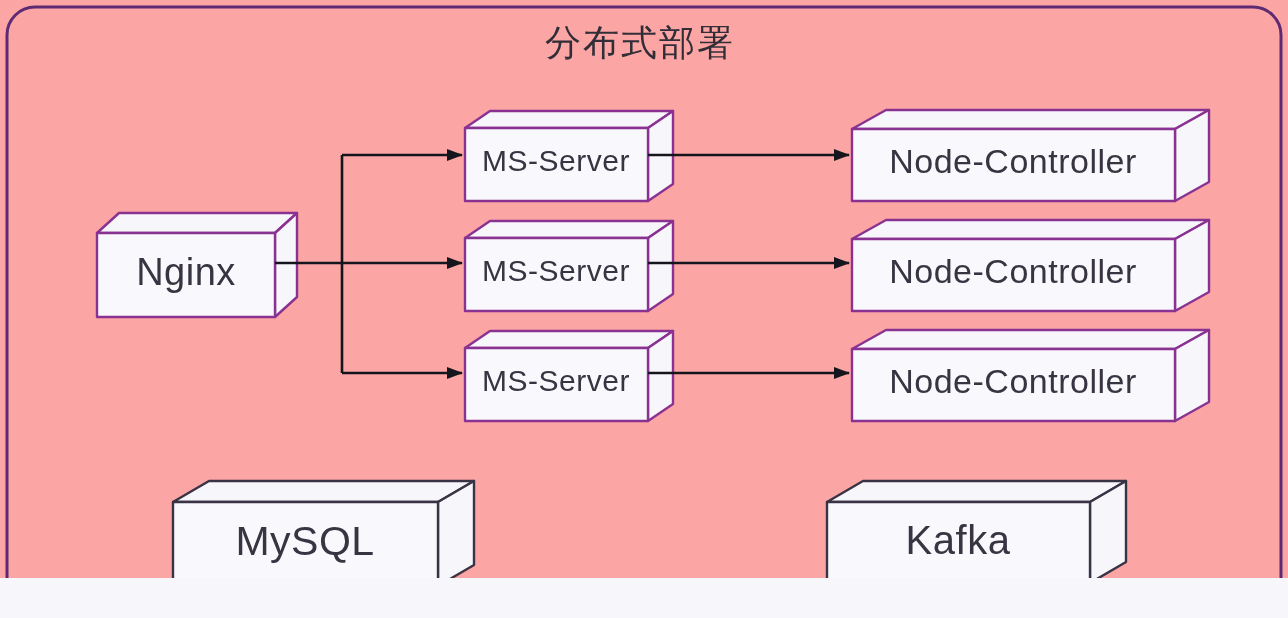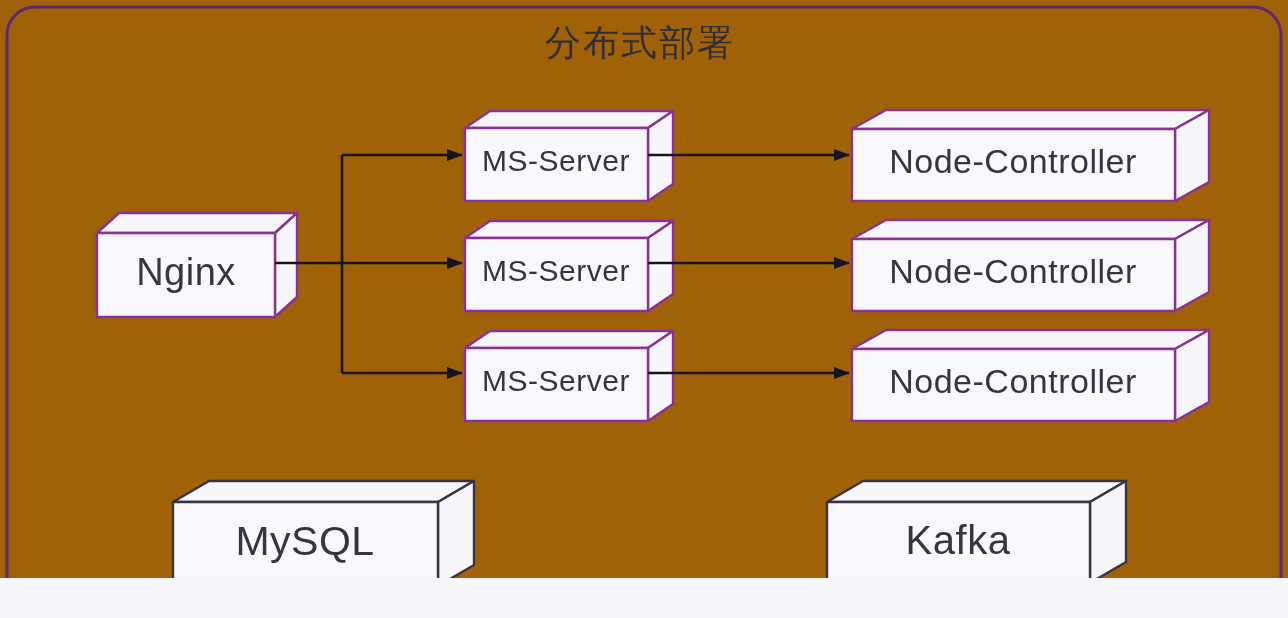--- a/index.html
+++ b/index.html
@@ -5,21 +5,21 @@
   html, body {
     margin: 0;
     padding: 0;
     background: #f7f7fb;
     font-family: "Liberation Sans", "DejaVu Sans", sans-serif;
   }
   .canvas {
     position: relative;
     width: 1288px;
     height: 578px;
-    background: #a16207;
+    background: #fca5a5;
     overflow: hidden;
   }
   svg { display: block; }
   .frame { fill: none; stroke-width: 3; }
   .edge { fill: none; stroke-width: 2.6; }
   .junction { fill: none; stroke-width: 2.6; }
   .face { stroke-width: 2.4; stroke-linejoin: round; }
   .face-front { fill: #f9f9fd; }
   .face-top, .face-side { fill: #f7f7fb; }
   .node-label {

